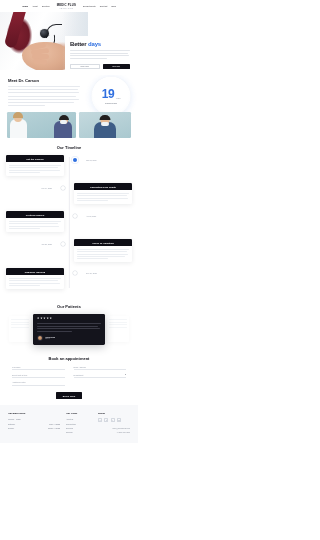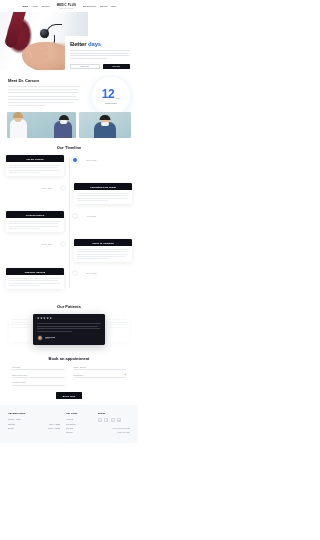--- a/index.html
+++ b/index.html
@@ -278,21 +278,21 @@
       <div class="ln" style="width:100%"></div>
       <div class="ln" style="width:97%"></div>
       <div class="ln" style="width:99%"></div>
       <div class="ln" style="width:94%"></div>
       <div class="ln" style="width:98%"></div>
       <div class="ln" style="width:92%"></div>
       <div class="ln s"></div>
     </div>
     <div class="badge">
       <div class="badge-row">
-        <span class="badge-num">12</span>
+        <span class="badge-num">19</span>
         <span class="badge-unit">Years</span>
       </div>
       <div class="badge-sub">of Experience</div>
     </div>
   </div>
 
   <div class="photos">
     <div class="photo p1">
       <div class="ph-doc-coat"></div>
       <div class="ph-doc-head"></div>

